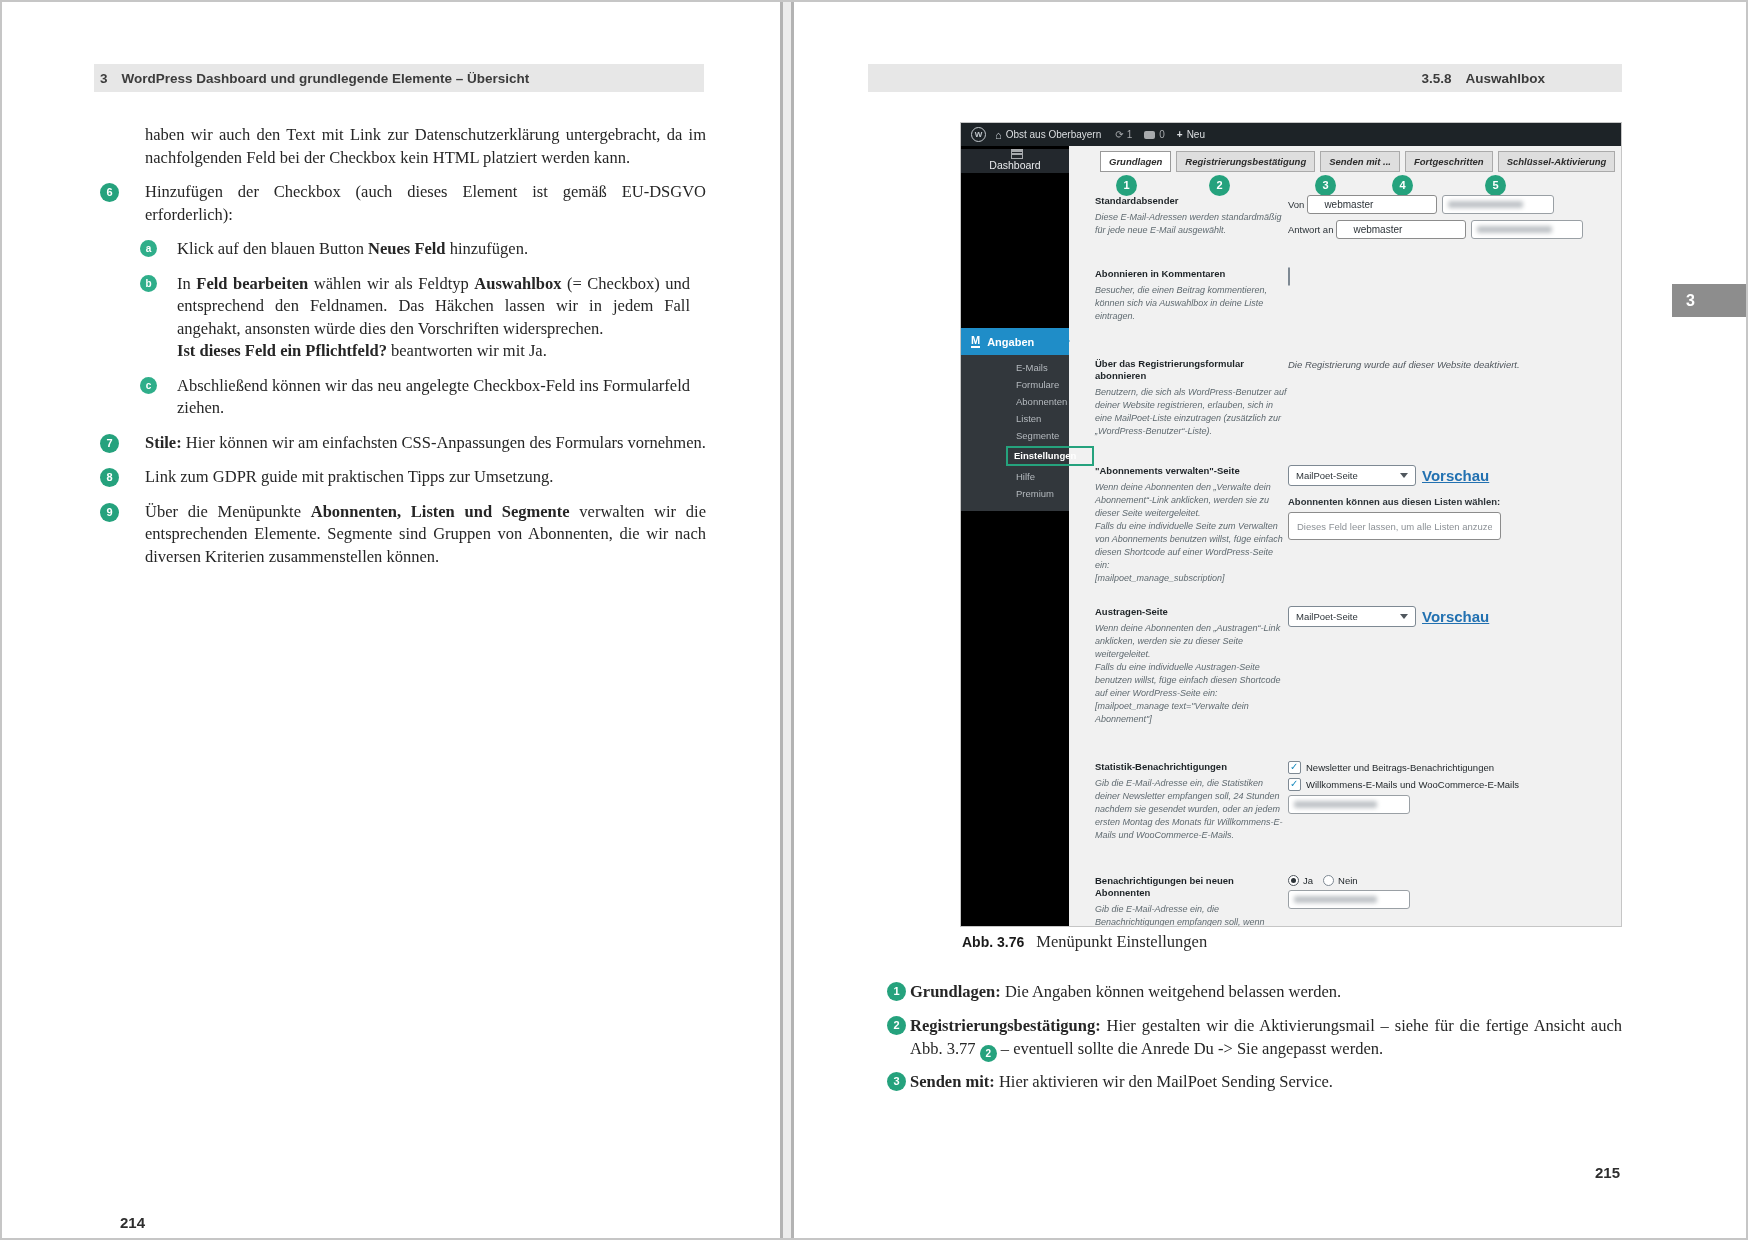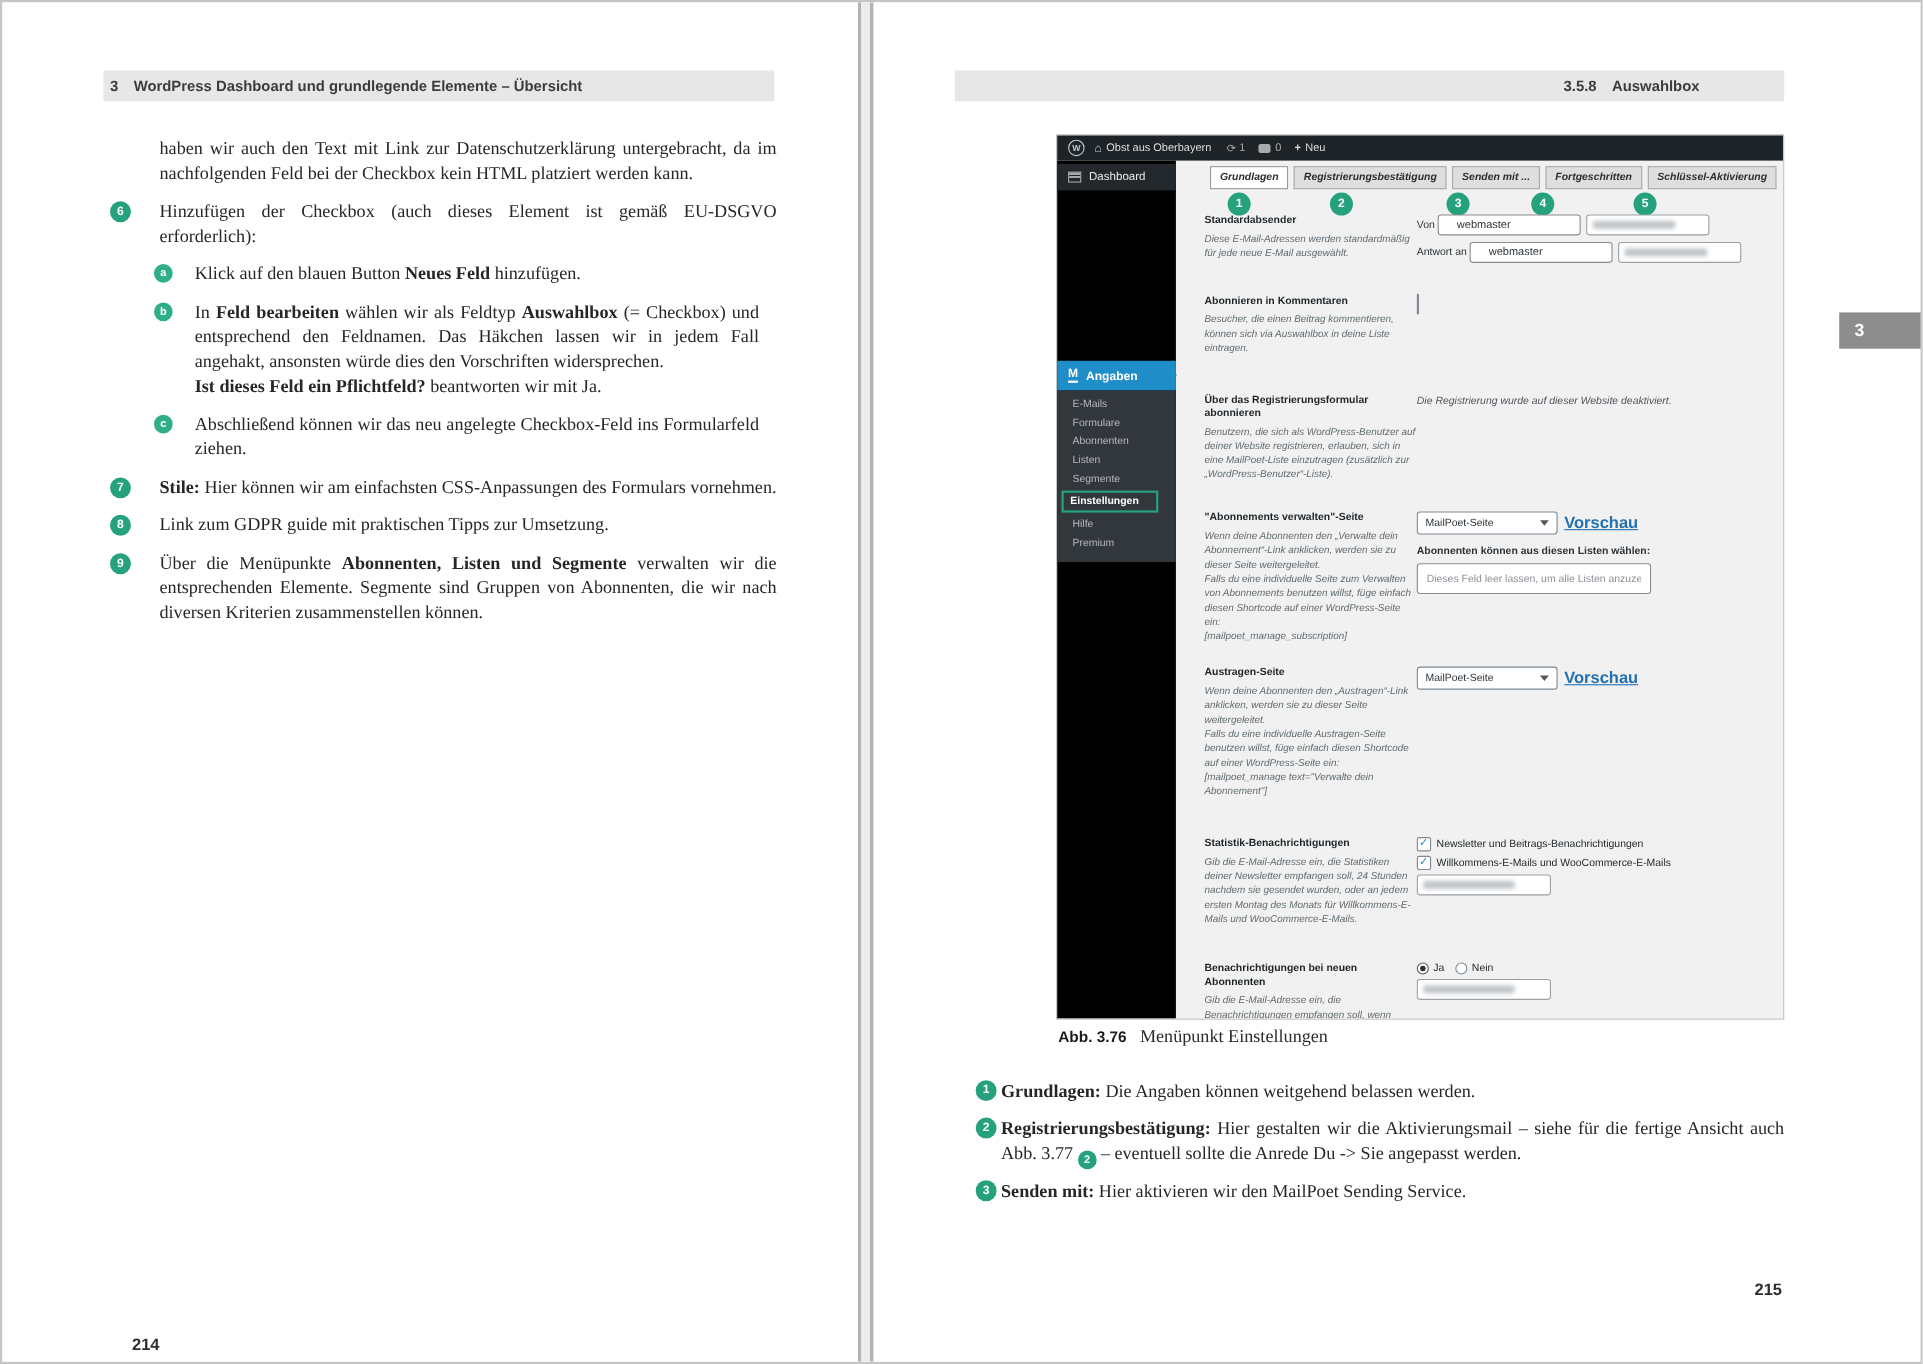--- a/index.html
+++ b/index.html
@@ -36,26 +36,26 @@
   .wplogo{width:13px;height:13px;border:1.5px solid #c3c9ce;border-radius:50%;color:#c3c9ce;font:bold 8px/13px "Liberation Sans",sans-serif;text-align:center;margin:0 9px 0 10px;box-sizing:content-box;}
   .homeic{font-size:11px;color:#c3c9ce;margin-right:4px;}
   .absite{margin-right:14px;}
   .upic{color:#a7aaad;margin-right:3px;font-size:10px;}
   .abcount{color:#a7aaad;margin-right:12px;}
   .bub{width:11px;height:8px;background:#a7aaad;border-radius:2px;position:relative;margin-right:4px;}
   .bub::after{content:"";position:absolute;left:2px;bottom:-3px;border:3px solid transparent;border-top-color:#a7aaad;border-left-width:2px;border-right-width:2px;}
   .plus{color:#dcdfe2;font-weight:bold;margin-right:4px;}
 
   .sbar{position:absolute;left:0;top:23px;width:108px;bottom:0;background:#000;}
-  .dashrow{position:absolute;left:0;top:3px;width:108px;height:24px;background:#23282d;display:flex;align-items:center;color:#e8eaed;font-size:10.5px;}
+  .dashrow{position:absolute;left:0;top:3px;width:108px;height:24px;background:#23282d;display:flex;align-items:center;color:#e8eaed;font-size:10.5px;flex-direction:column;}
   .dashic{width:10px;height:8px;border:1px solid #a7aaad;margin:0 7px 0 10px;background:linear-gradient(#a7aaad 0 2px,transparent 2px 3px,#a7aaad 3px 5px,transparent 5px);}
   .mprow{position:absolute;left:0;top:182px;width:108px;height:27px;background:#1f8dc8;display:flex;align-items:center;color:#fff;font-weight:bold;font-size:11px;}
   .mplogo{color:#fff;font:bold 11px "Liberation Sans",sans-serif;border-bottom:2px solid #fff;margin:0 7px 0 10px;line-height:11px;}
   .mparrow{position:absolute;right:-8px;top:6px;border:7px solid transparent;border-left:8px solid #1f8dc8;}
-  .mpsub{position:absolute;left:0;top:209px;width:108px;height:156px;background:#32373c;padding-top:4px;box-sizing:border-box;}
+  .mpsub{position:absolute;left:0;top:209px;width:108px;height:156px;background:#32373c;padding-top:4px;box-sizing:border-box;padding-left:41px;}
   .mpit{height:17px;line-height:17px;padding-left:14px;font-size:9.5px;color:#b4b9be;}
   .mpit.active{color:#fff;font-weight:bold;border:2px solid #25a27d;width:78px;height:16px;line-height:16px;padding:0 0 0 6px;margin:2px 0 2px 4px;box-sizing:content-box;}
 
   .tabs{position:absolute;left:139px;top:28px;display:flex;}
   .tab{border:1px solid #aaa;background:#dedede;padding:4px 8px;font-weight:bold;font-size:9.5px;color:#2c2c2c;margin-right:5px;white-space:nowrap;font-style:italic;}
   .tab.active{background:#fff;border-color:#999;}
   .tbadge{position:absolute;width:21px;height:21px;border-radius:50%;background:#25a27d;color:#fff;font:bold 11px/21px "Liberation Sans",sans-serif;text-align:center;top:52px;}
   .tb1{left:155px;} .tb2{left:248px;} .tb3{left:354px;} .tb4{left:431px;} .tb5{left:524px;}
 
   .srow{position:absolute;left:134px;display:flex;width:500px;}

